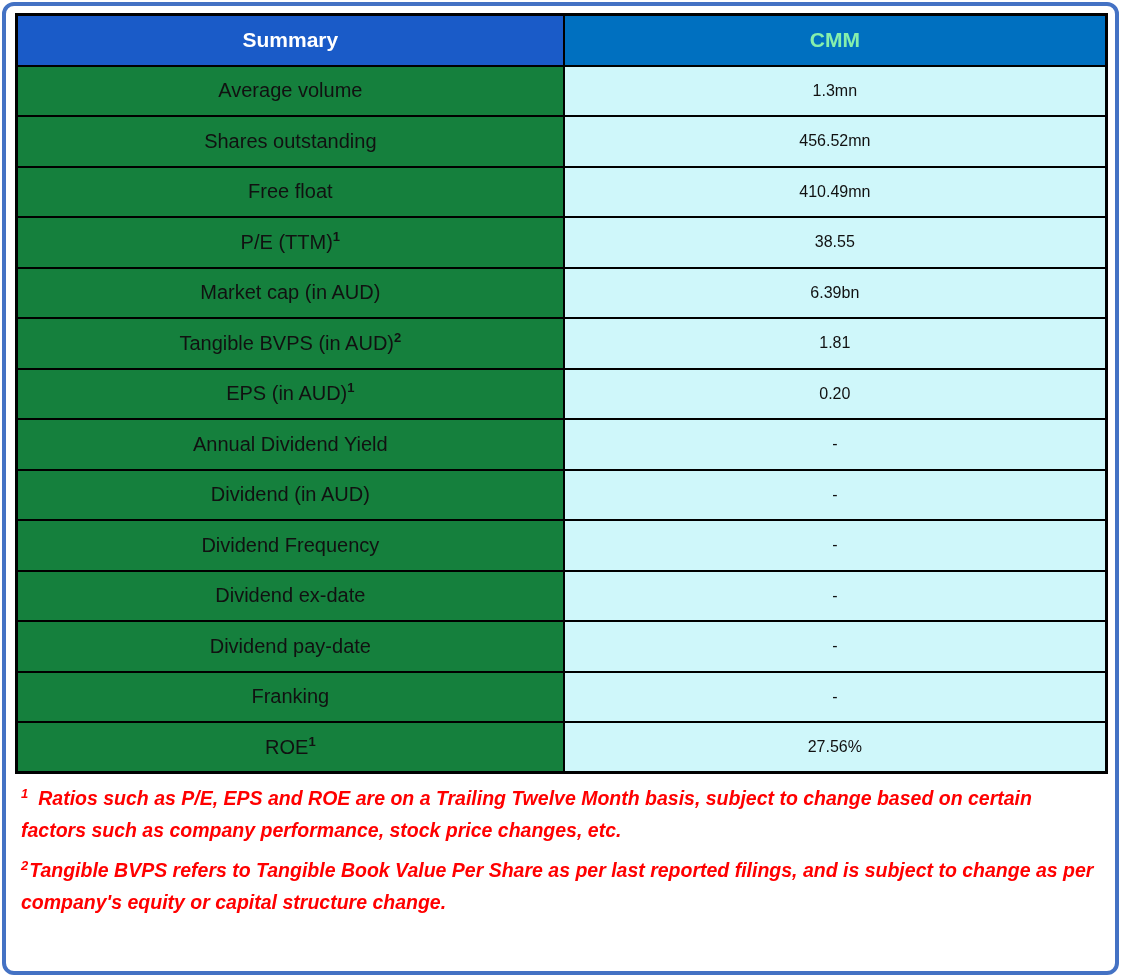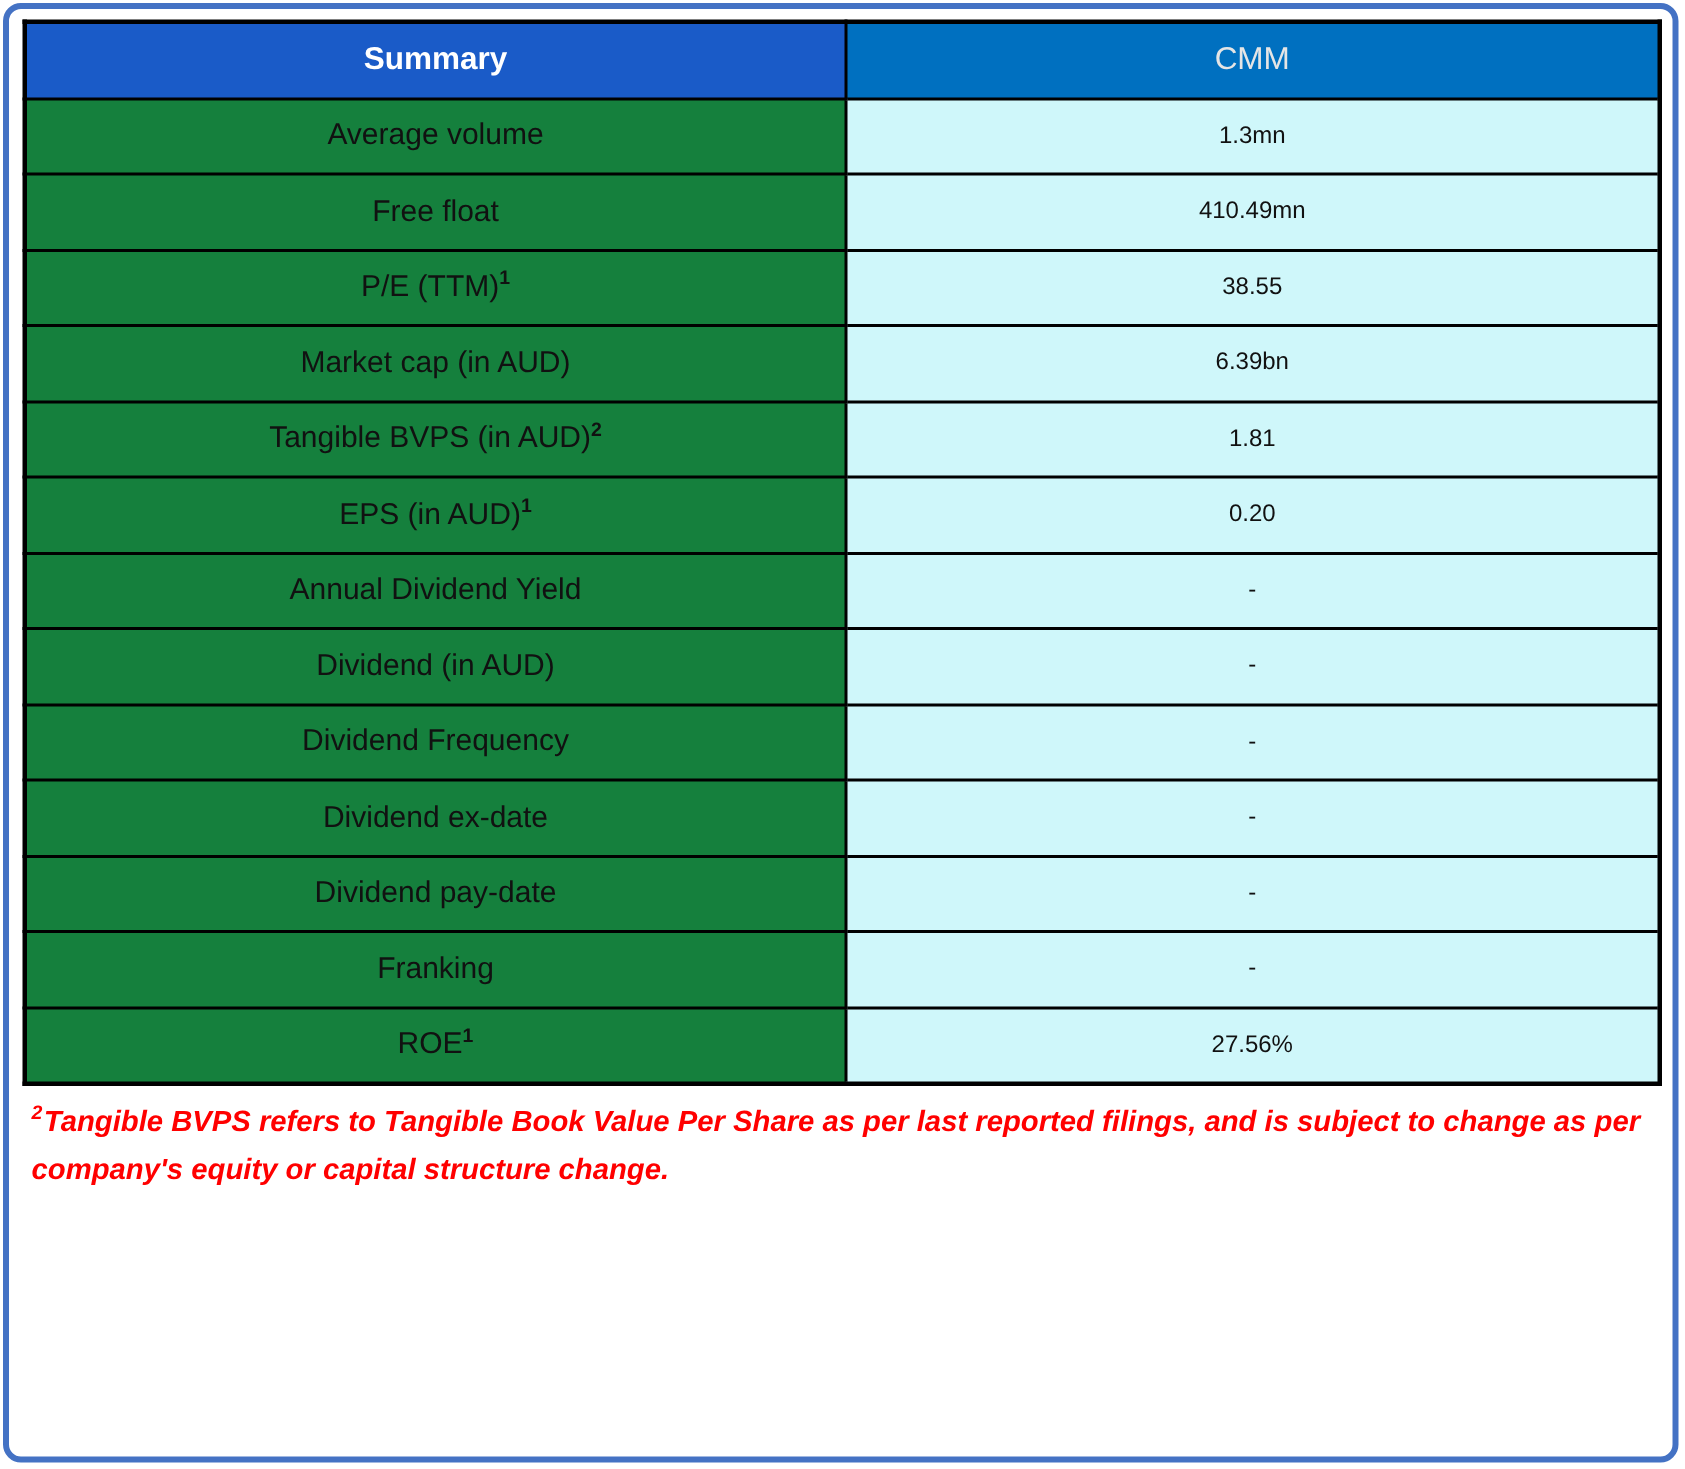--- a/index.html
+++ b/index.html
@@ -43,23 +43,23 @@
   col.c-value { width: 49.8%; }
   th.header-summary {
     background: #1A5BC8;
     color: #ffffff;
     font-size: 21px;
     font-weight: bold;
     height: 51px;
   }
   th.header-symbol {
     background: #0070C0;
-    color: #e5e5e5;
+    color: #86efac;
     font-size: 21px;
-    font-weight: normal;
+    font-weight: bold;
     height: 51px;
   }
   td.label-cell {
     background: #15803d;
     color: #111111;
     font-size: 20px;
     height: 50.5px;
   }
   td.value-cell {
     background: #CFF7FA;
@@ -106,20 +106,24 @@
           <th class="header-summary">Summary</th>
           <th class="header-symbol">CMM</th>
         </tr>
       </thead>
       <tbody>
         <tr>
           <td class="label-cell"><span>Average volume</span><sup></sup></td>
           <td class="value-cell">1.3mn</td>
         </tr>
         <tr>
+          <td class="label-cell"><span>Shares outstanding</span><sup></sup></td>
+          <td class="value-cell">456.52mn</td>
+        </tr>
+        <tr>
           <td class="label-cell"><span>Free float</span><sup></sup></td>
           <td class="value-cell">410.49mn</td>
         </tr>
         <tr>
           <td class="label-cell"><span>P/E (TTM)</span><sup>1</sup></td>
           <td class="value-cell">38.55</td>
         </tr>
         <tr>
           <td class="label-cell"><span>Market cap (in AUD)</span><sup></sup></td>
           <td class="value-cell">6.39bn</td>
@@ -157,17 +161,18 @@
           <td class="value-cell">-</td>
         </tr>
         <tr>
           <td class="label-cell"><span>ROE</span><sup>1</sup></td>
           <td class="value-cell">27.56%</td>
         </tr>
       </tbody>
     </table>
 
     <div class="footnotes">
+      <p class="footnote fn-1"><sup>1</sup><span>Ratios such as P/E, EPS and ROE are on a Trailing Twelve Month basis, subject to change based on certain factors such as company performance, stock price changes, etc.</span></p>
       <p class="footnote fn-2"><sup>2</sup><span>Tangible BVPS refers to Tangible Book Value Per Share as per last reported filings, and is subject to change as per company's equity or capital structure change.</span></p>
     </div>
 
   </div>
 </div>
 
 </body></html>

